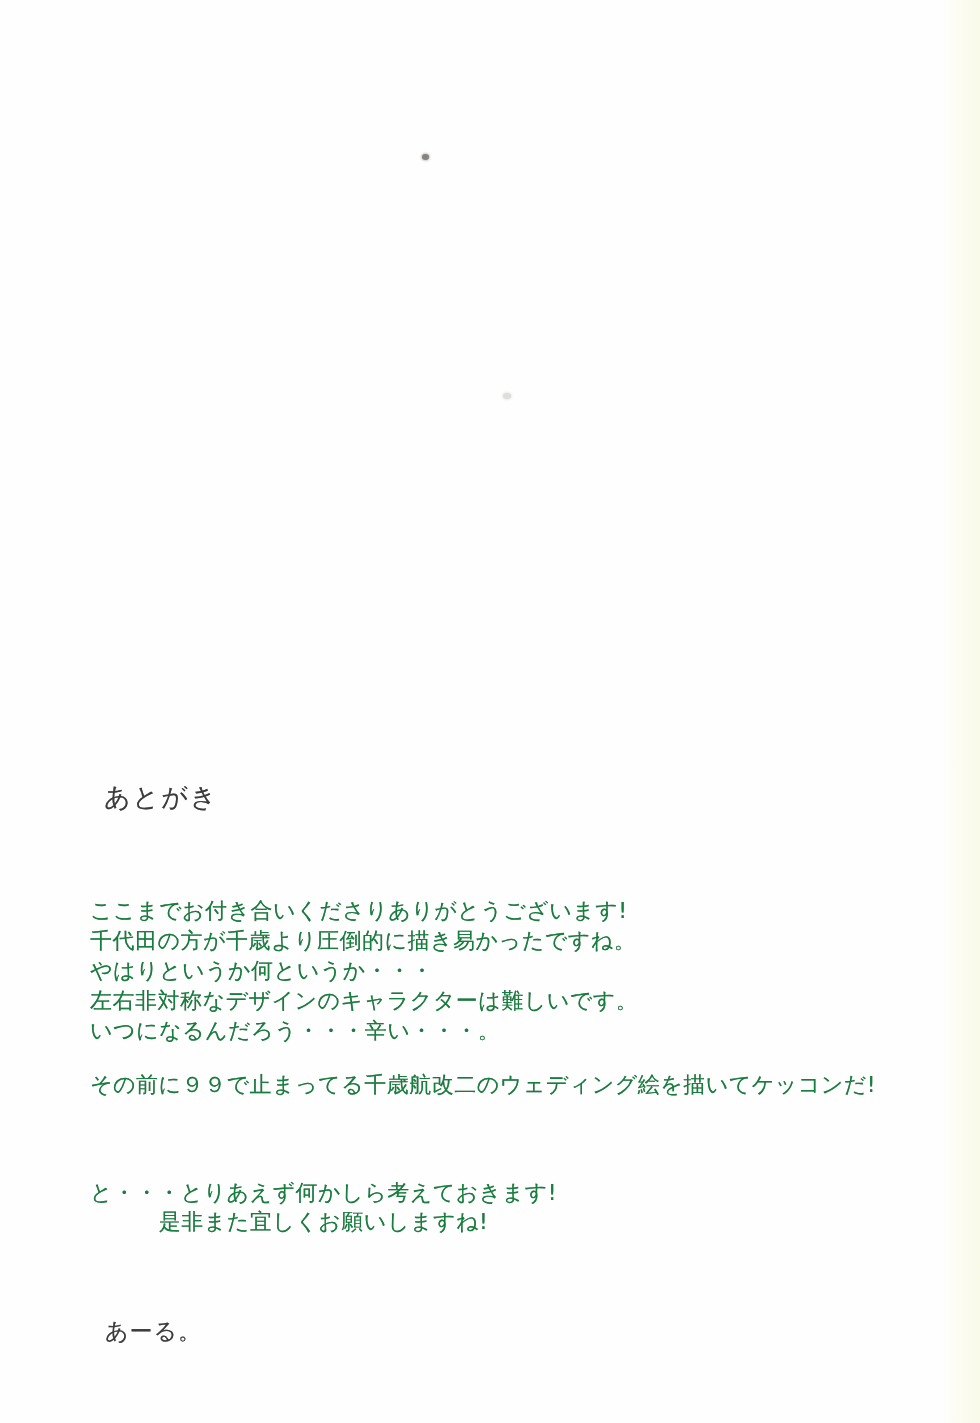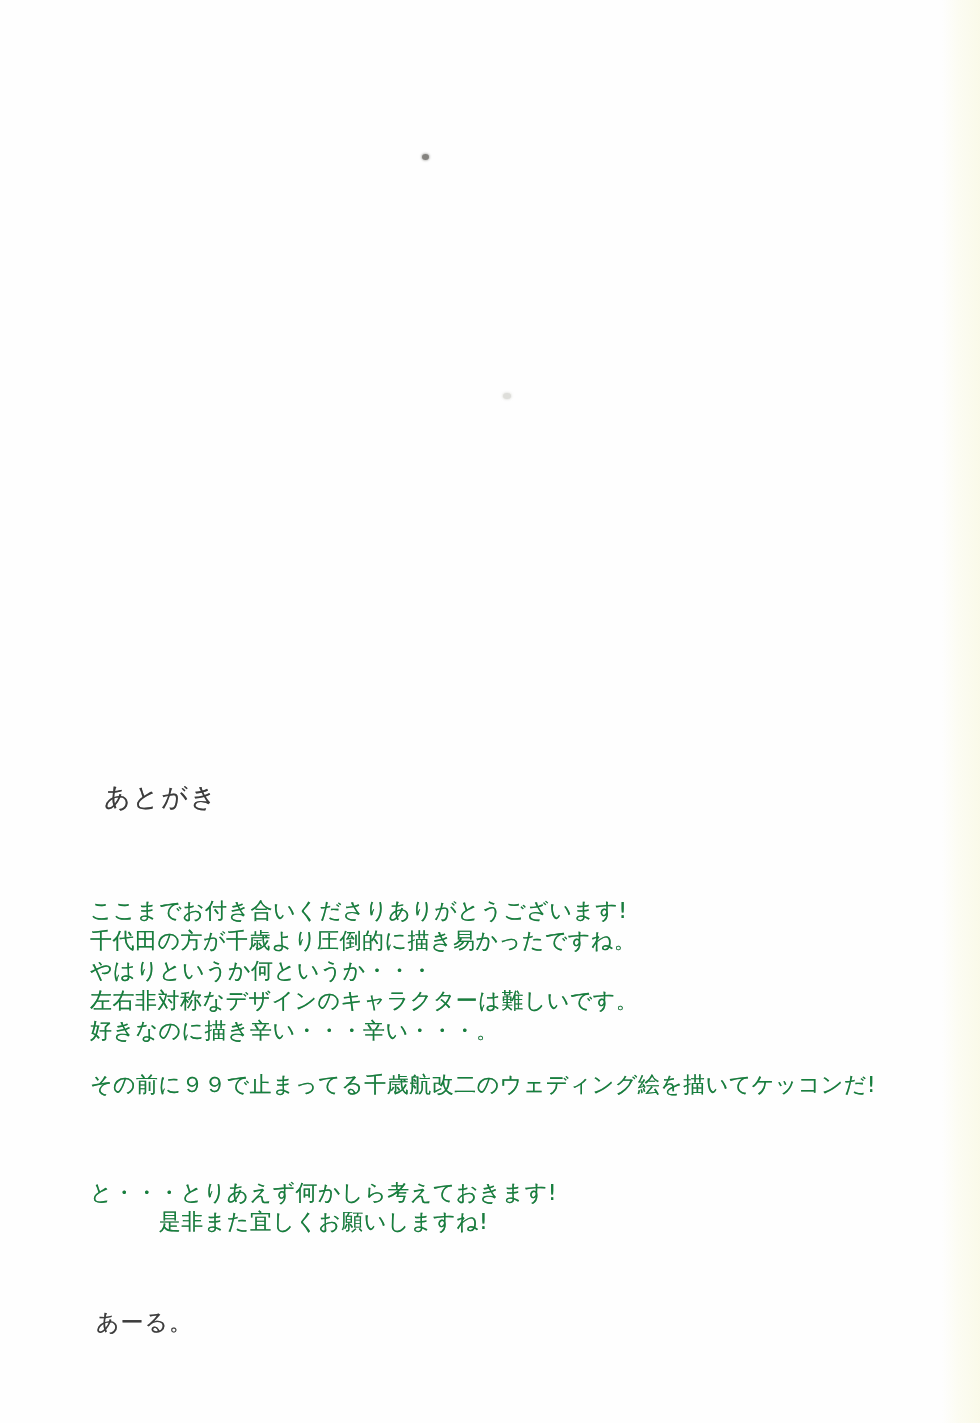--- a/index.html
+++ b/index.html
@@ -68,21 +68,21 @@
     letter-spacing: 0.5px;
     white-space: nowrap;
   }
   .p1 { top: 880px; line-height: 30px; }
   .p2 { top: 1054px; line-height: 29px; }
   .p3 { top: 1162px; line-height: 29px; text-align: center; }
   .signature {
     position: absolute;
     left: 88px;
     top: 1299px;
-    margin: 8px;
+    margin: 17px;
     font-size: 23px;
     font-weight: 400;
     color: #3d3d3d;
     text-shadow: 0 0 0.6px rgba(60,60,60,0.5);
     letter-spacing: 1px;
     white-space: nowrap;
   }
 </style>
 </head>
 <body>
@@ -94,21 +94,21 @@
   <div class="speck speck1"></div>
   <div class="speck speck2"></div>
 
   <h1 class="heading">あとがき</h1>
 
   <div class="para p1">
     <div class="line">ここまでお付き合いくださりありがとうございます!</div>
     <div class="line">千代田の方が千歳より圧倒的に描き易かったですね。</div>
     <div class="line">やはりというか何というか・・・</div>
     <div class="line">左右非対称なデザインのキャラクターは難しいです。</div>
-    <div class="line">好きなのに描き辛い・・・辛い・・・。</div>
+    <div class="line">いつになるんだろう・・・辛い・・・。</div>
   </div>
 
   <div class="para p2">
     <div class="line">その前に９９で止まってる千歳航改二のウェディング絵を描いてケッコンだ!</div>
   </div>
 
   <div class="para p3">
     <div class="line">と・・・とりあえず何かしら考えておきます!</div>
     <div class="line">是非また宜しくお願いしますね!</div>
   </div>

